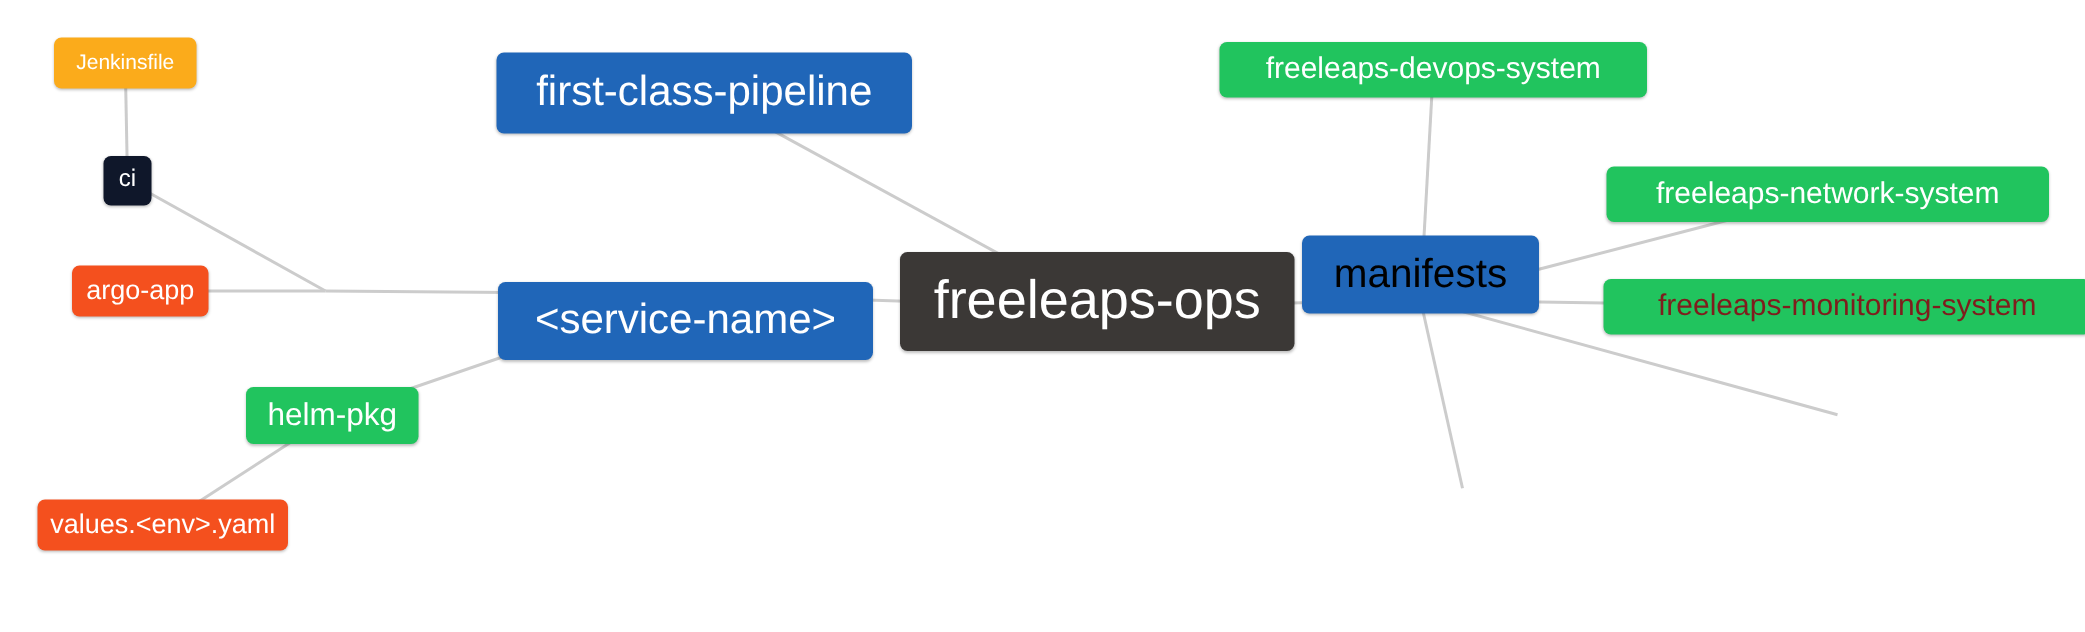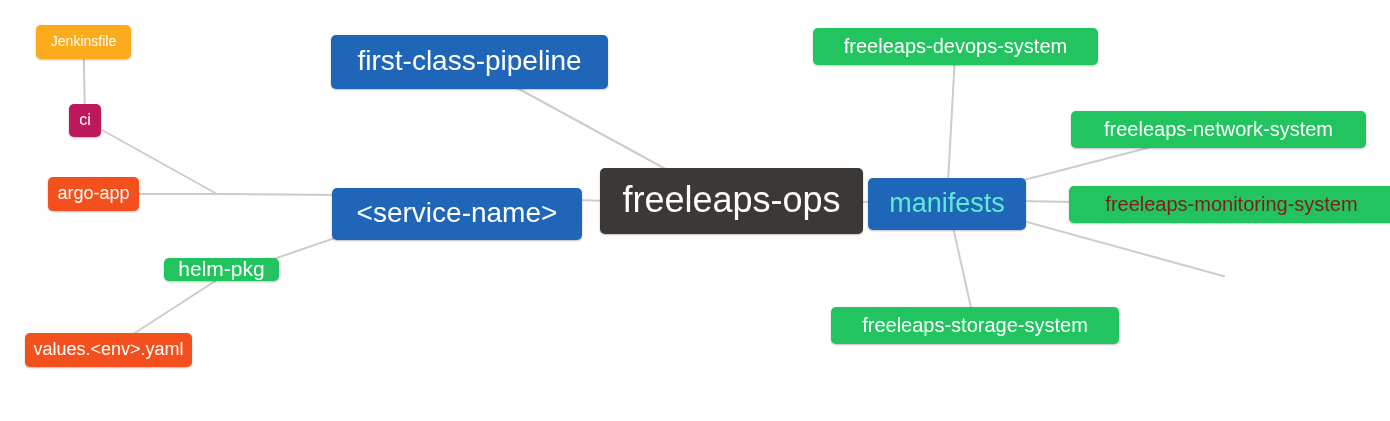--- a/index.html
+++ b/index.html
@@ -59,49 +59,46 @@
       <line x1="939.5" y1="46.5" x2="931" y2="200" stroke="#cccccc" stroke-width="2"></line>
       <line x1="931" y1="200" x2="1202.5" y2="129.5" stroke="#cccccc" stroke-width="2"></line>
       <line x1="931" y1="200" x2="1215.5" y2="204.5" stroke="#cccccc" stroke-width="2"></line>
       <line x1="931" y1="200" x2="1209" y2="276.5" stroke="#cccccc" stroke-width="2"></line>
       <line x1="931" y1="200" x2="959" y2="325.5" stroke="#cccccc" stroke-width="2"></line>
     </svg>
 
 <div class="node" style="left: 20px; top: 25px; width: 95px; height: 34px; background: rgb(251, 171, 27); font-size: 14px; color: rgb(255, 255, 255);">
       <span>Jenkinsfile</span>
     </div>
-    <div class="node" style="left: 53px; top: 104px; width: 32px; height: 33px; background: #be185d; font-size: 16px; color: rgb(255, 255, 255);">
+    <div class="node" style="left: 53px; top: 104px; width: 32px; height: 33px; background: #0f172a; font-size: 16px; color: rgb(255, 255, 255);">
       <span>ci</span>
     </div>
     <div class="node" style="left: 32px; top: 177px; width: 91px; height: 34px; background: rgb(244, 80, 30); font-size: 18px; color: rgb(255, 255, 255);">
       <span>argo-app</span>
     </div>
-    <div class="node" style="left: 148px; top: 258px; width: 115px; height: 23px; background: rgb(33, 196, 94); font-size: 21px; color: rgb(255, 255, 255);">
+    <div class="node" style="left: 148px; top: 258px; width: 115px; height: 38px; background: rgb(33, 196, 94); font-size: 21px; color: rgb(255, 255, 255);">
       <span>helm-pkg</span>
     </div>
     <div class="node" style="left: 9px; top: 333px; width: 167px; height: 34px; background: rgb(244, 80, 30); font-size: 18px; color: rgb(255, 255, 255);">
       <span>values.&lt;env&gt;.yaml</span>
     </div>
     <div class="node" style="left: 315px; top: 35px; width: 277px; height: 54px; background: rgb(32, 102, 184); font-size: 28px; color: rgb(255, 255, 255);">
       <span>first-class-pipeline</span>
     </div>
     <div class="node" style="left: 316px; top: 188px; width: 250px; height: 52px; background: rgb(32, 102, 184); font-size: 28px; color: rgb(255, 255, 255);">
       <span>&lt;service-name&gt;</span>
     </div>
     <div class="node" style="left: 584px; top: 168px; width: 263px; height: 66px; background: rgb(59, 56, 54); font-size: 36px; color: rgb(255, 255, 255);">
       <span>freeleaps-ops</span>
     </div>
-    <div class="node" style="left: 852px; top: 178px; width: 158px; height: 52px; background: rgb(32, 102, 184); font-size: 27px; color: #5eead4;">
+    <div class="node" style="left: 852px; top: 157px; width: 158px; height: 52px; background: rgb(32, 102, 184); font-size: 27px; color: #000000;">
       <span>manifests</span>
     </div>
     <div class="node" style="left: 797px; top: 28px; width: 285px; height: 37px; background: rgb(33, 196, 94); font-size: 20px; color: rgb(255, 255, 255);">
       <span>freeleaps-devops-system</span>
     </div>
     <div class="node" style="left: 1055px; top: 111px; width: 295px; height: 37px; background: rgb(33, 196, 94); font-size: 20px; color: rgb(255, 255, 255);">
       <span>freeleaps-network-system</span>
     </div>
     <div class="node" style="left: 1053px; top: 186px; width: 325px; height: 37px; background: rgb(33, 196, 94); font-size: 20px; color: #7f1d1d;">
       <span>freeleaps-monitoring-system</span>
     </div>
-    <div class="node" style="left: 815px; top: 307px; width: 288px; height: 37px; background: rgb(33, 196, 94); font-size: 20px; color: rgb(255, 255, 255);">
-      <span>freeleaps-storage-system</span>
-    </div>
   </div>
 
 </body></html>

